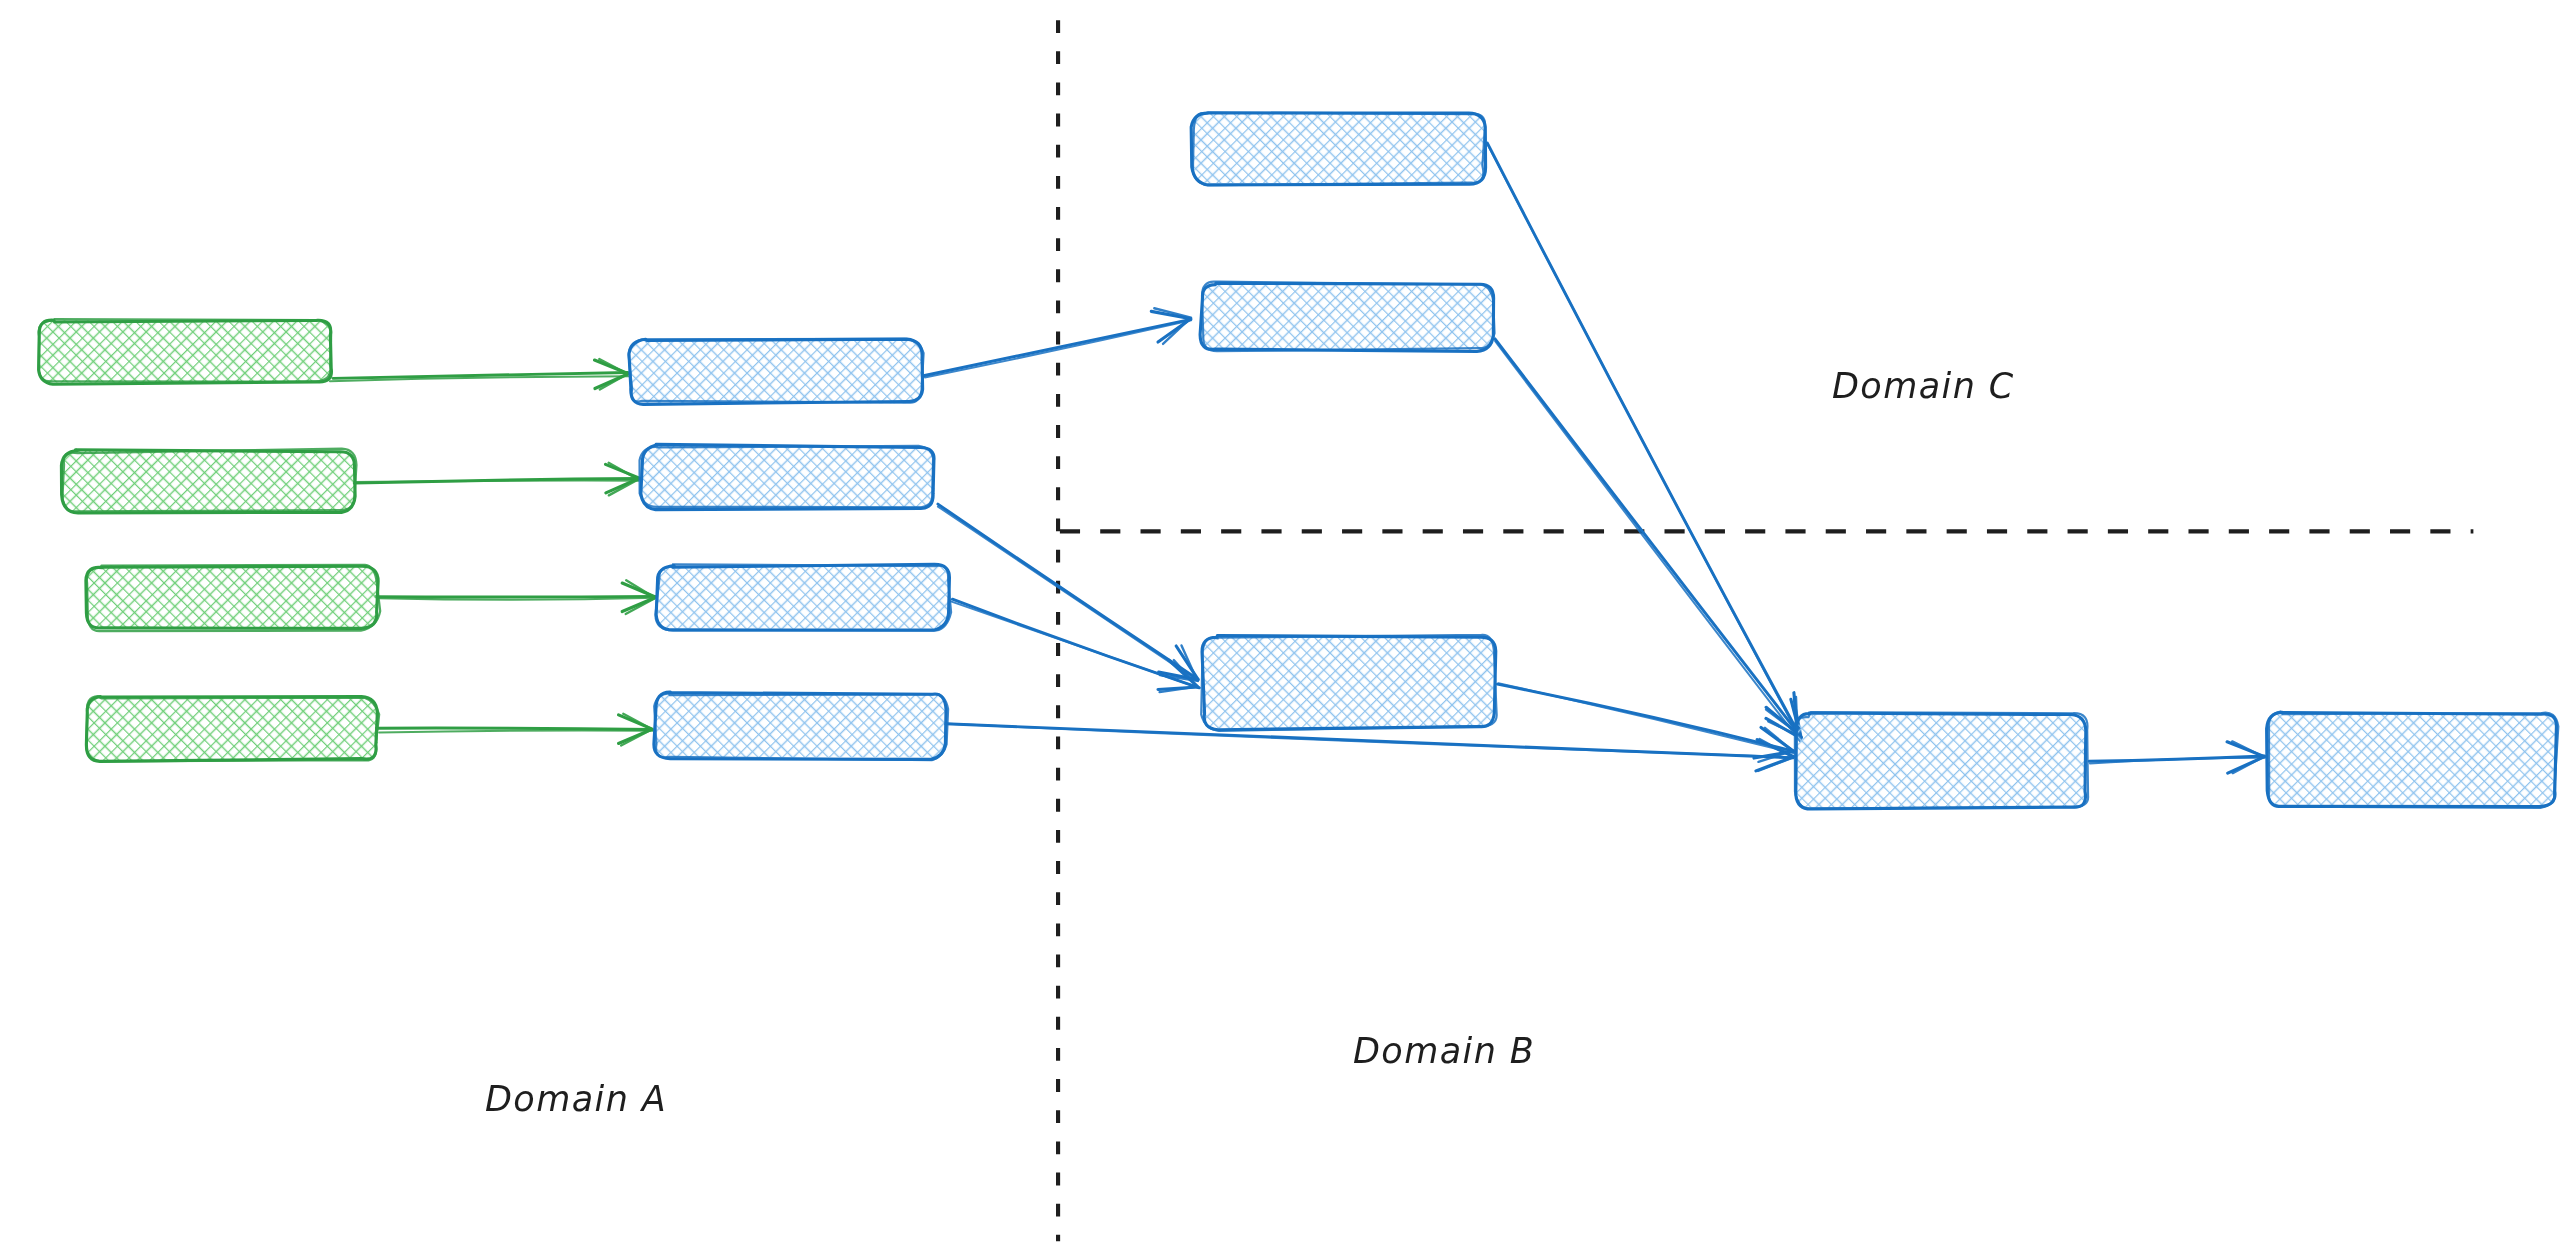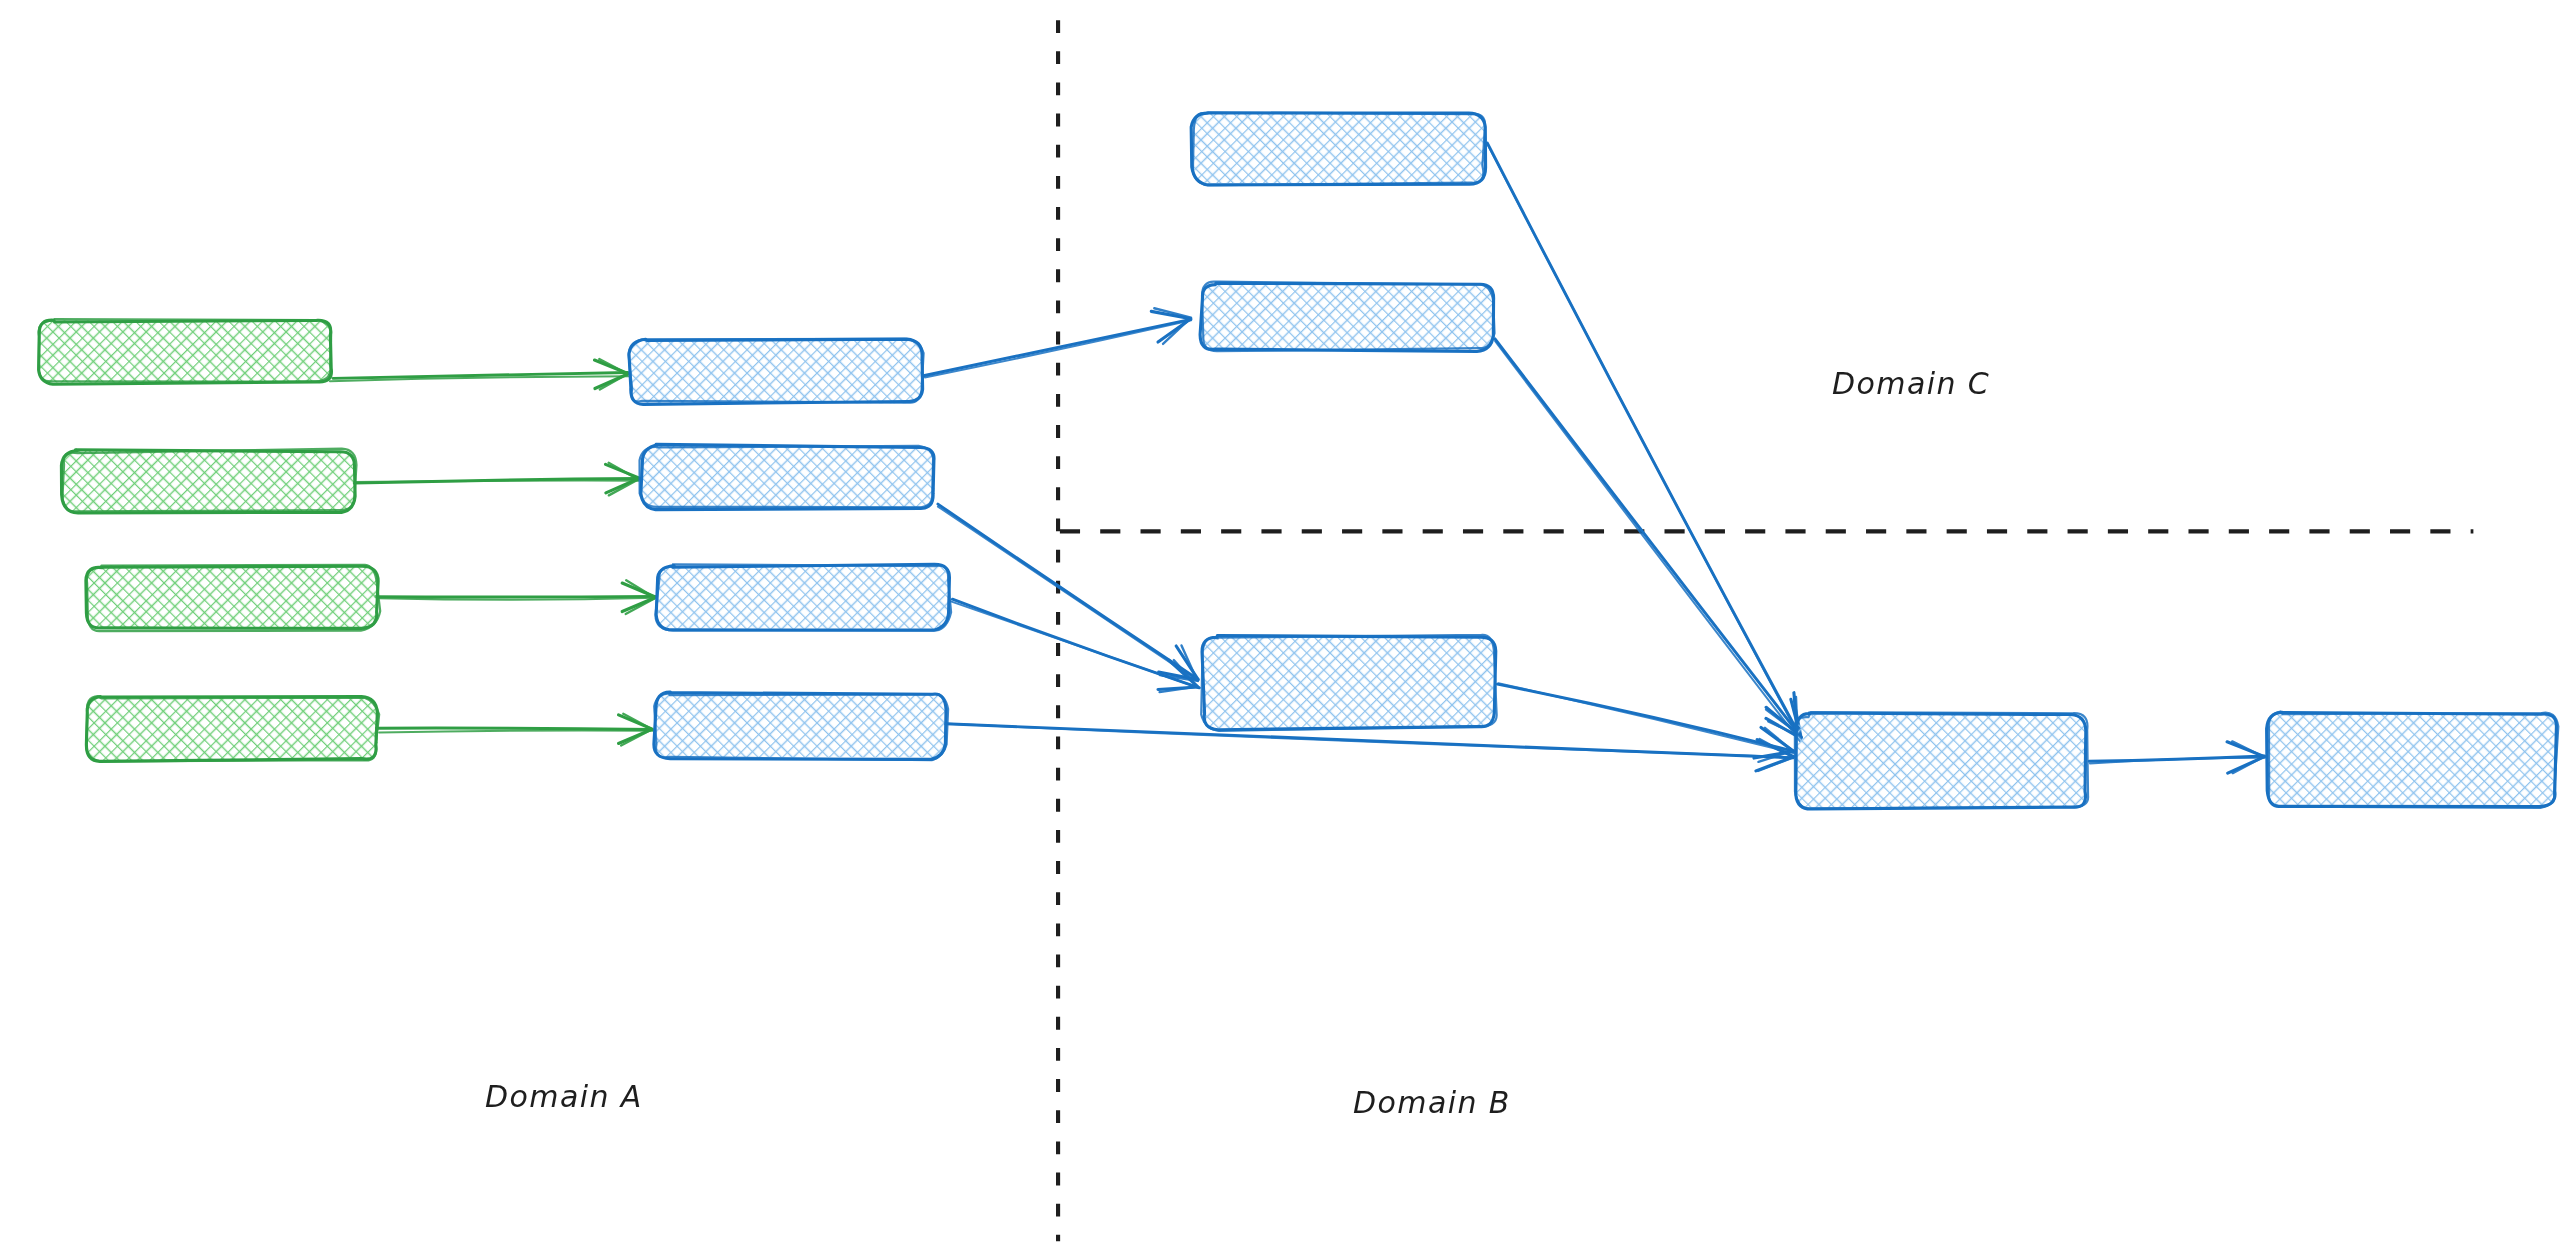--- a/index.html
+++ b/index.html
@@ -7,28 +7,28 @@
   body{
     font-family:"DejaVu Sans", sans-serif;
     width:2576px;height:1255px;
     overflow:hidden;
     position:relative;
   }
   #canvas{position:absolute;left:0;top:0;width:2576px;height:1255px;}
   .domain-label{
     position:absolute;
     font-family:"DejaVu Sans", sans-serif;
-    font-size:30px;
+    font-size:35px;
     color:#1e1e1e;
     letter-spacing:1.4px;
     white-space:nowrap;
     font-style:italic;
   }
   #lbl-a{left:485px;top:1079px;}
-  #lbl-b{left:1353px;top:1085px;}
+  #lbl-b{left:1353px;top:1031px;}
   #lbl-c{left:1832px;top:366px;}
   svg{display:block;}
 </style>
 </head>
 <body>
 
 <svg id="canvas" viewBox="0 0 2812 1370" width="2576" height="1255" xmlns="http://www.w3.org/2000/svg">
   <defs>
     <pattern id="hatch-green" width="18" height="18" patternUnits="userSpaceOnUse" patternTransform="rotate(45)">
       <line x1="0" y1="0" x2="0" y2="18" stroke="#6fcf79" stroke-width="2.6"></line>

